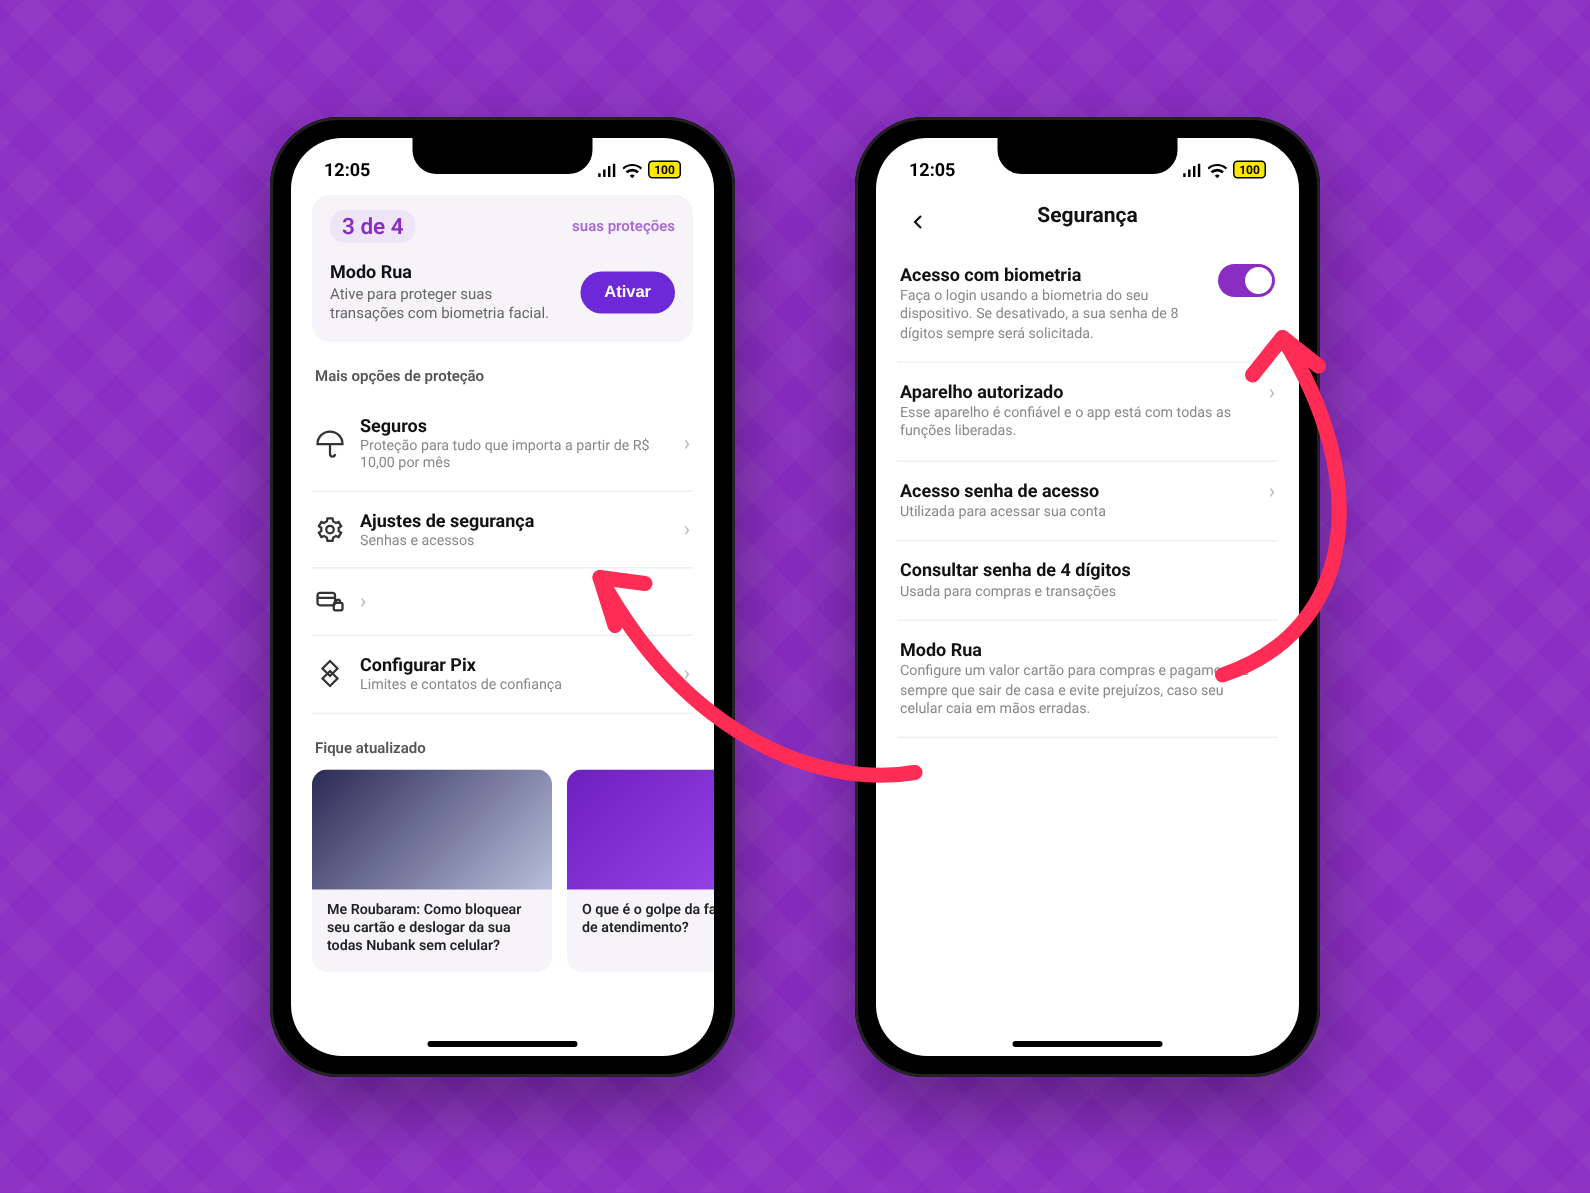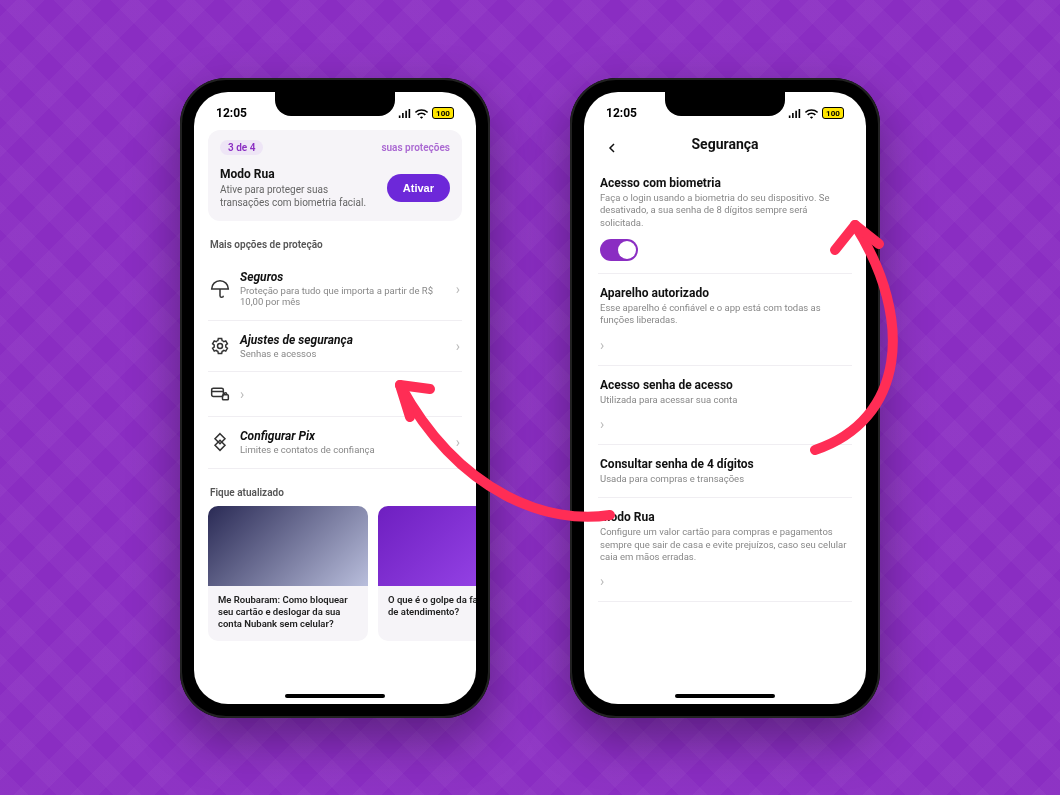--- a/index.html
+++ b/index.html
@@ -93,21 +93,21 @@
     align-items: center;
     font-size: 10px;
     color: #8a2dc2;
     font-weight: 600;
   }
   .badge-step {
     background: #eee5f6;
     color: #8a2dc2;
     border-radius: 10px;
     padding: 2px 8px;
-    font-size: 10px;
+    font-size: 15px;
     font-weight: 600;
   }
   .modo-rua-row {
     display: flex;
     justify-content: space-between;
     align-items: center;
     margin-top: 12px;
   }
   .mr-text { flex: 1; padding-right: 8px; }
   .mr-title { font-size: 12px; font-weight: 700; color: #111; }
@@ -133,21 +133,21 @@
   .optlist { }
   .opt-item {
     display: flex;
     align-items: center;
     gap: 10px;
     padding: 12px 2px;
     border-bottom: 1px solid #f0eef2;
   }
   .opt-icon { width: 20px; height: 20px; color: #333; flex-shrink: 0; }
   .opt-body { flex: 1; }
-  .opt-title { font-size: 12px; font-weight: 700; color: #111; font-style: italic; }
+  .opt-title { font-size: 12px; font-weight: 700; color: #111; }
   .opt-sub { font-size: 9.5px; color: #888; margin-top: 1px; line-height: 1.2; }
   .chevron { color: #bbb; font-size: 14px; }
 
   .news-row {
     display: flex;
     gap: 10px;
     margin-top: 8px;
   }
   .news-card {
     flex: 0 0 160px;
@@ -179,21 +179,20 @@
     display:flex;align-items:center;justify-content:center;
   }
   .header-title { font-size: 14px; font-weight: 700; color: #111; }
 
   .sec-item {
     padding: 12px 2px;
     border-bottom: 1px solid #f0eef2;
     display: flex;
     align-items: flex-start;
     gap: 10px;
-    flex-direction: column;
   }
   .sec-body { flex: 1; }
   .sec-title { font-size: 12px; font-weight: 700; color: #111; }
   .sec-desc { font-size: 9.5px; color: #888; margin-top: 2px; line-height: 1.3; }
   .sec-right { display:flex; align-items:center; }
 
   .toggle {
     width: 38px;
     height: 22px;
     background: #8a2dc2;
@@ -321,21 +320,21 @@
             </div>
             <span class="chevron">›</span>
           </div>
         </div>
 
         <div class="section-label">Fique atualizado</div>
 
         <div class="news-row">
           <div class="news-card">
             <div class="news-img img1"></div>
-            <div class="news-title">Me Roubaram: Como bloquear seu cartão e deslogar da sua conta Nubank sem celular?</div>
+            <div class="news-title">Me Roubaram: Como bloquear seu cartão e deslogar da sua todas Nubank sem celular?</div>
           </div>
           <div class="news-card">
             <div class="news-img img2"></div>
             <div class="news-title">O que é o golpe da falsa central de atendimento?</div>
           </div>
         </div>
       </div>
       <div class="home-indicator"></div>
     </div>
   </div>

